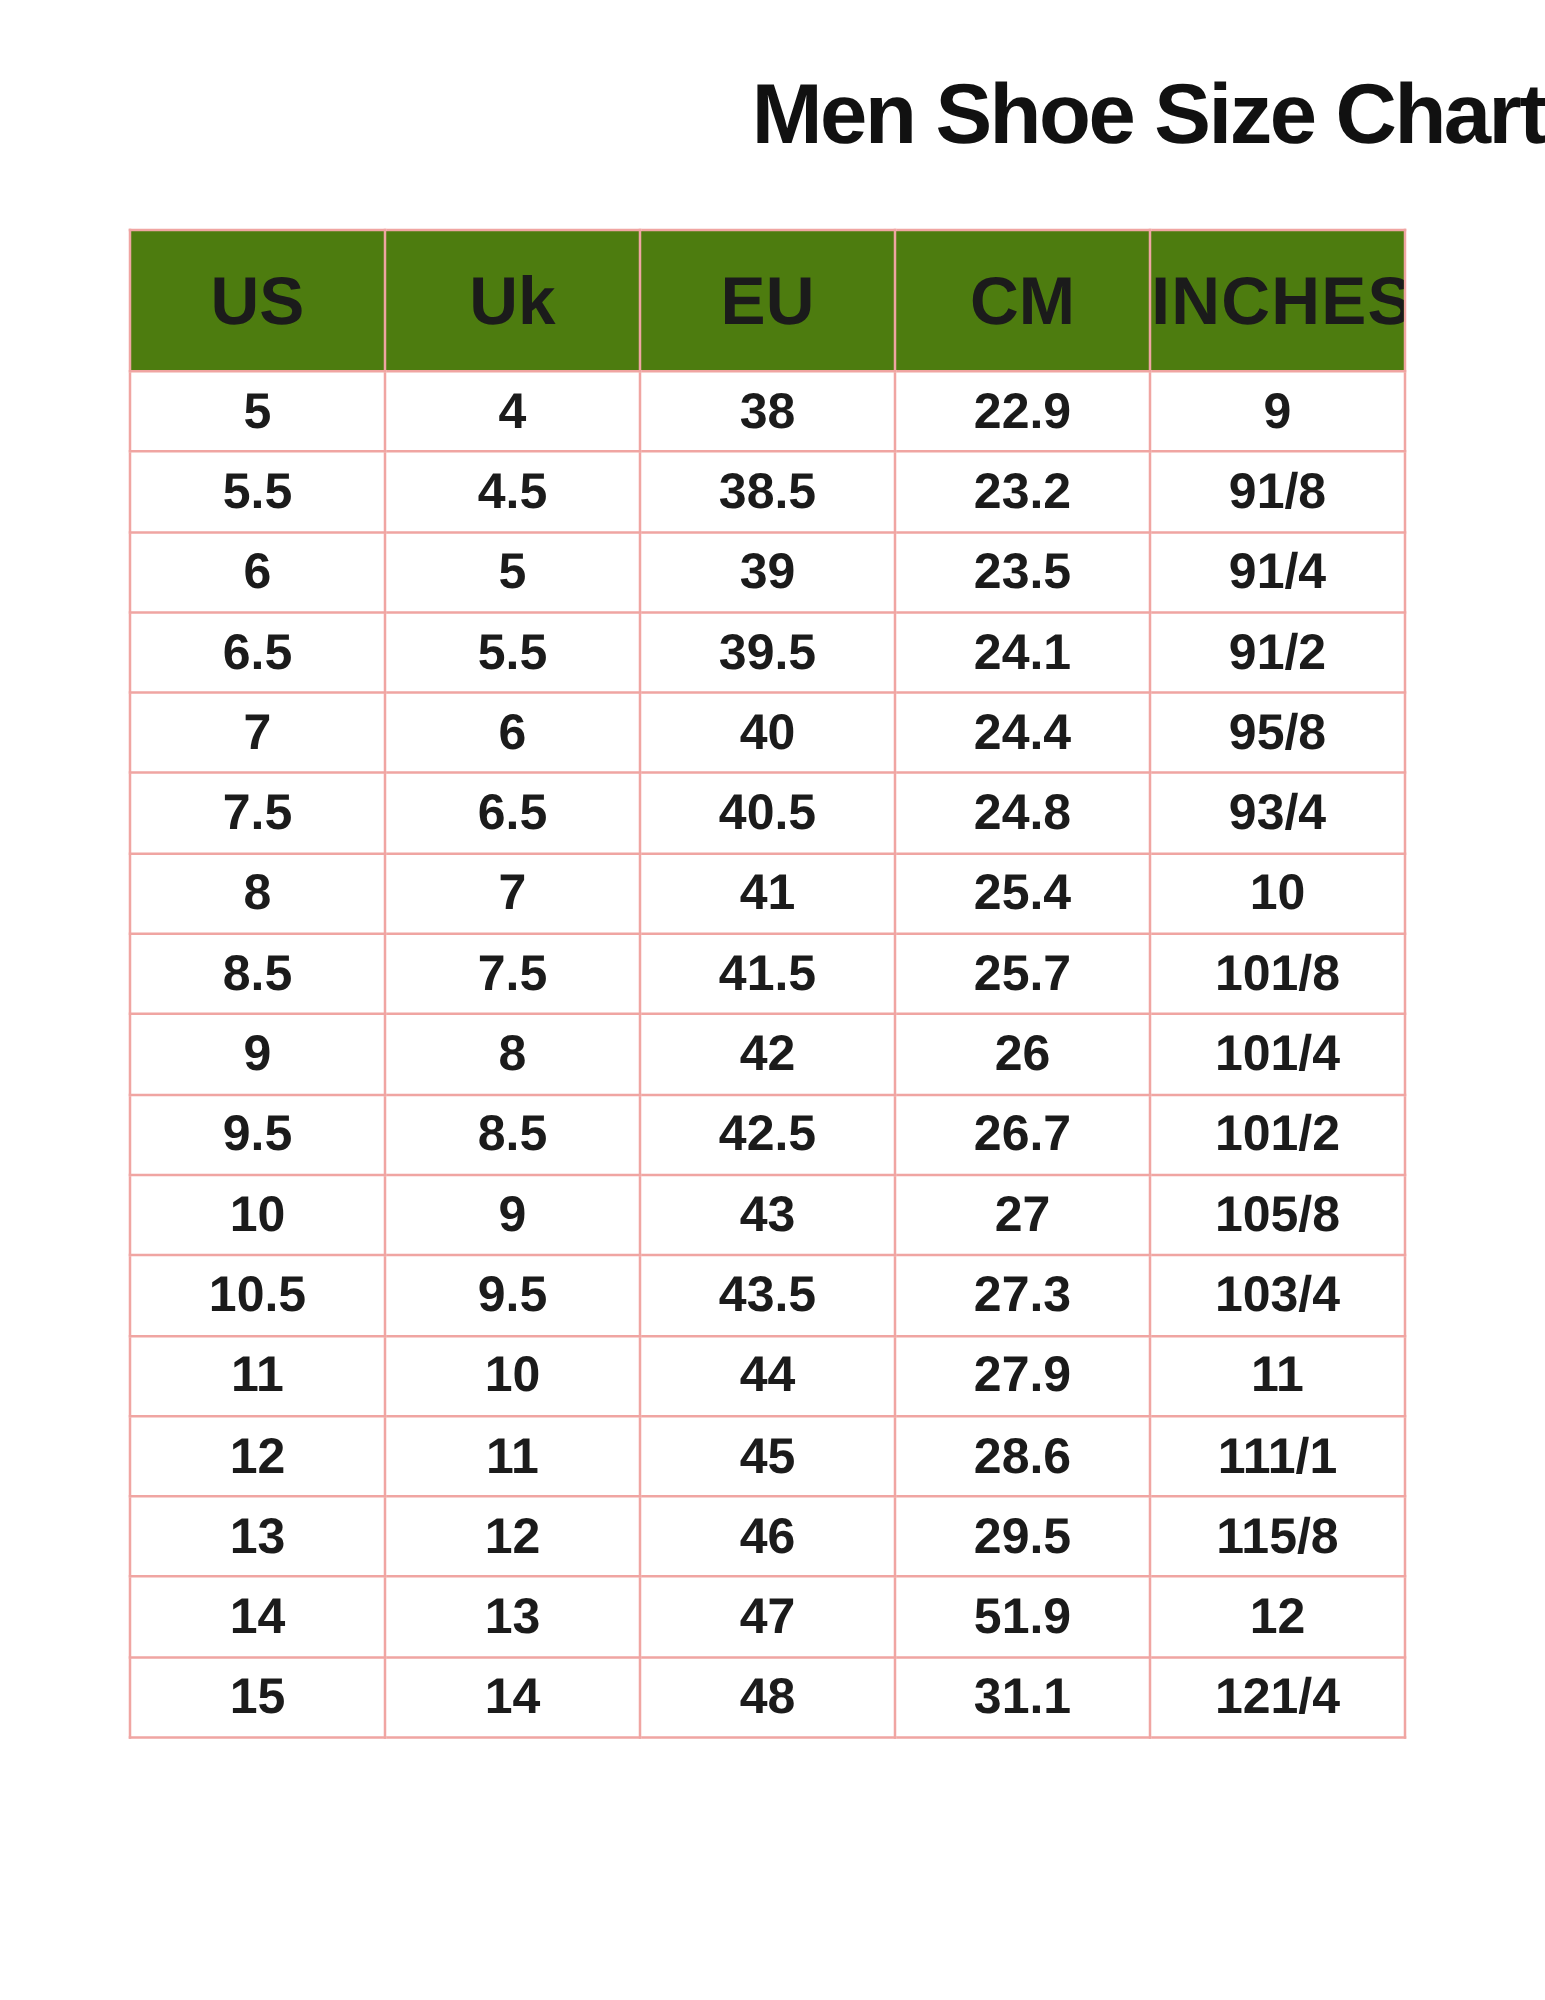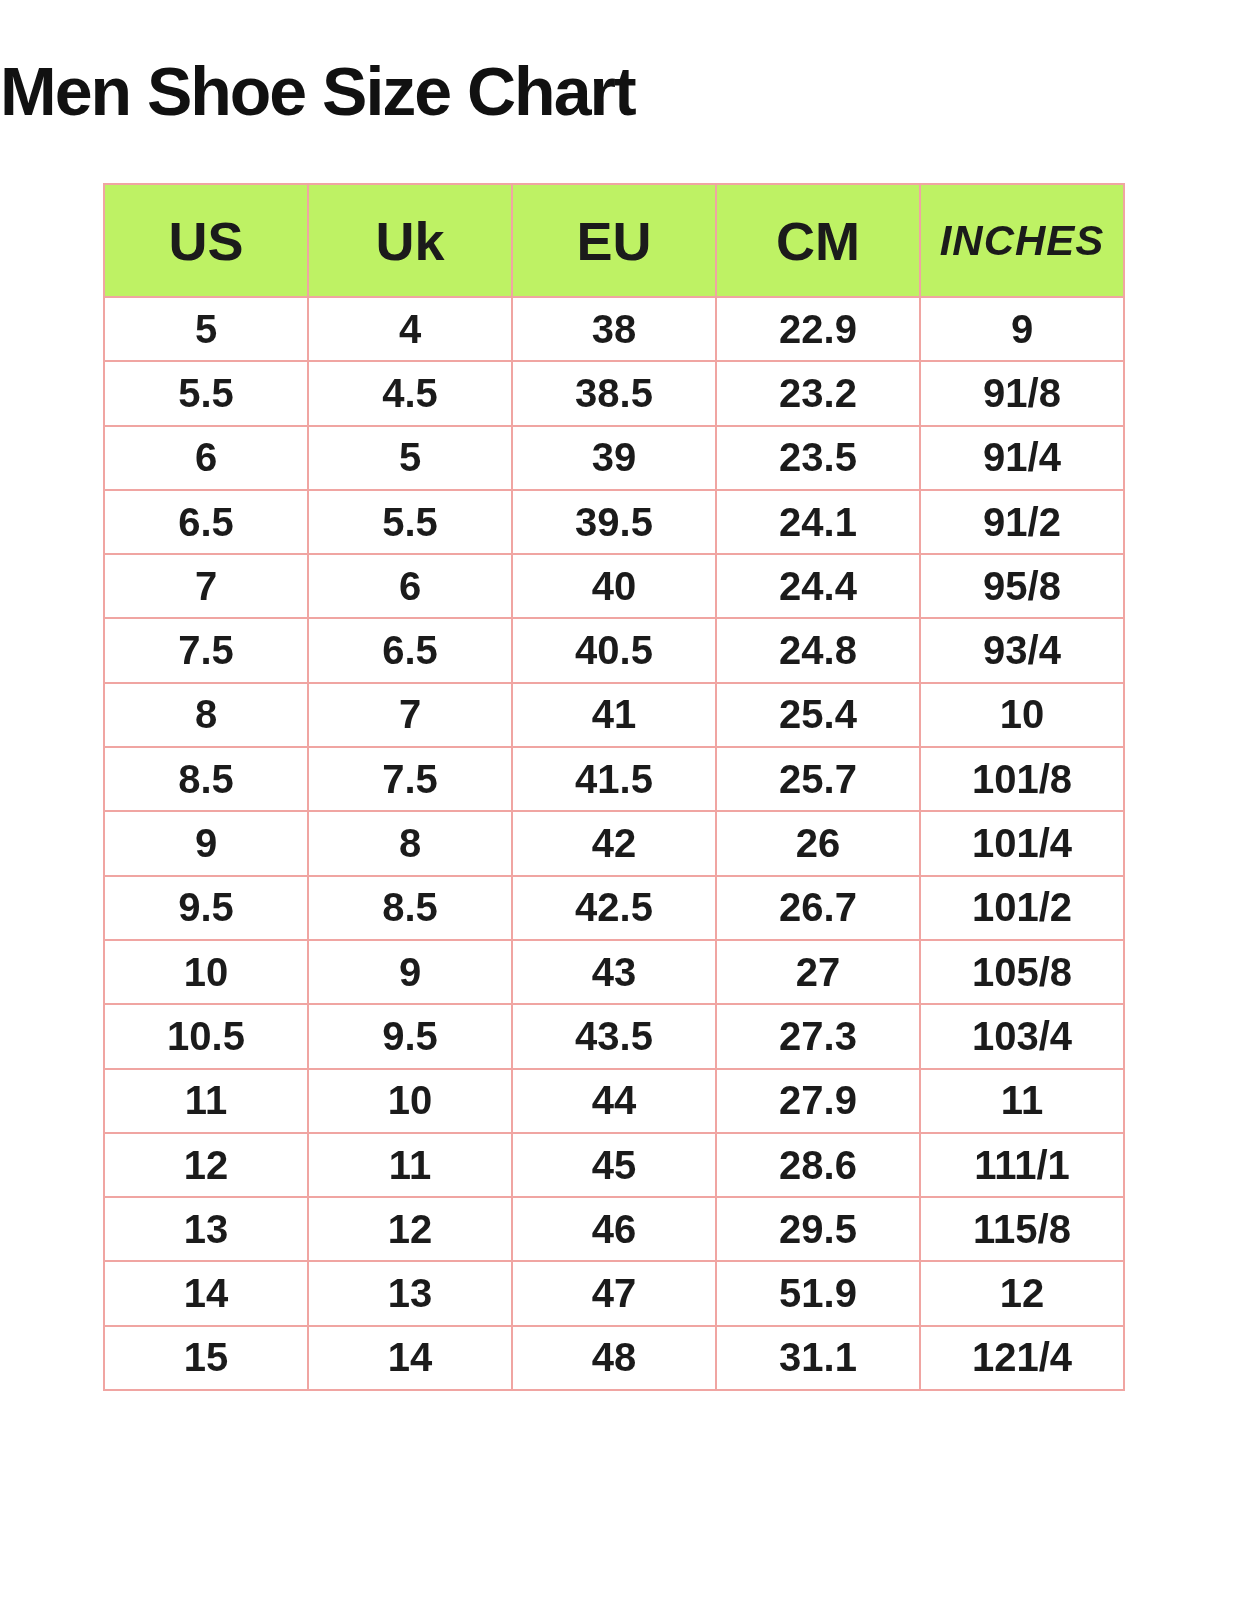--- a/index.html
+++ b/index.html
@@ -12,21 +12,21 @@
     position: relative;
     background: #ffffff;
     font-family: "Liberation Sans", sans-serif;
     color: #161616;
   }
   .page-title {
     position: absolute;
     top: 52px;
     left: 0;
     width: 100%;
-    text-align: left;
+    text-align: right;
     font-size: 68px;
     font-weight: 700;
     letter-spacing: -2px;
     color: #111111;
   }
   table.size-chart {
     position: absolute;
     left: 103px;
     top: 183px;
     width: 1022px;
@@ -37,29 +37,28 @@
   table.size-chart td {
     border: 2px solid #f0a5a2;
     text-align: center;
     vertical-align: middle;
     font-weight: 700;
     color: #1b1b1b;
     padding: 0;
     overflow: hidden;
   }
   table.size-chart thead th {
-    background: #bef264;
+    background: #4d7c0f;
     height: 111px;
     font-size: 54px;
     letter-spacing: 0px;
   }
   table.size-chart thead th:last-child {
-    font-size: 42px;
+    font-size: 54px;
     letter-spacing: 1px;
-    font-style: italic;
   }
   table.size-chart tbody td {
     background: #ffffff;
     height: 62.3px;
     font-size: 40px;
   }
 </style>
 </head>
 <body>
 

